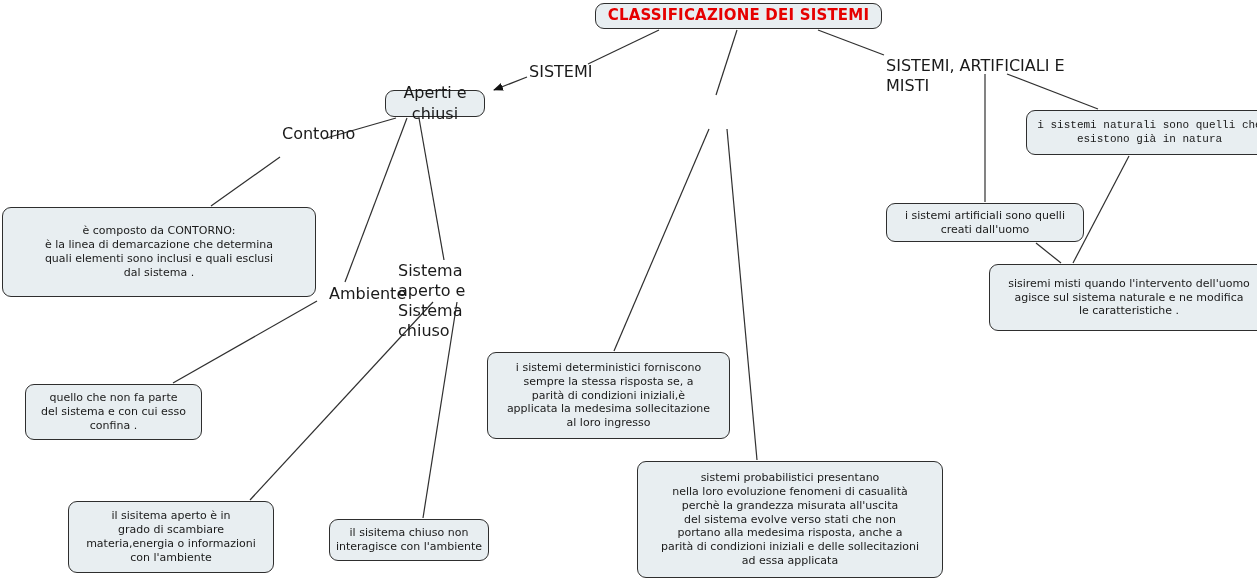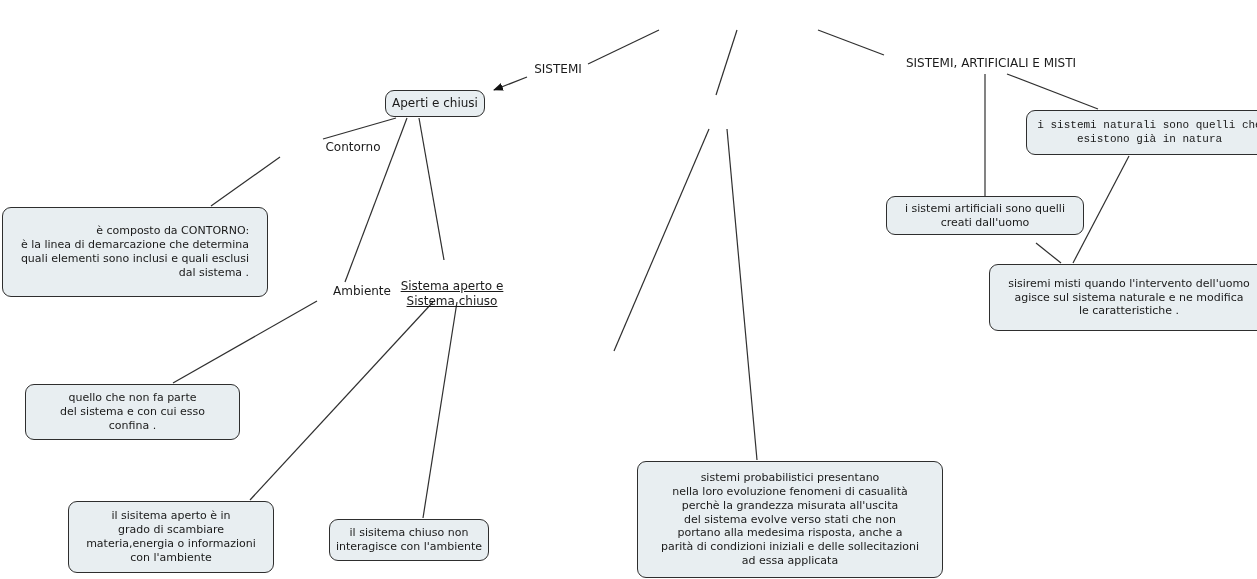--- a/index.html
+++ b/index.html
@@ -23,22 +23,22 @@
     text-align:center;white-space:pre-line;
     box-sizing:border-box;padding:2px 4px;
   }
   .node.title-node{
     font-size:15px;font-weight:bold;
     color:var(--title-color,#e60000);
     letter-spacing:0.2px;
   }
   .label{
     position:absolute;z-index:2;
-    font-size:12px;line-height:1.25;
-    text-align:center;white-space:pre-line;
+    font-size:16px;line-height:1.25;
+    white-space:pre-line;
   }
 </style>
 </head>
 <body>
 
 <div class="canvas">
 
   <svg class="edges" width="1257" height="579">
     <defs>
       <marker id="arrow" markerWidth="11" markerHeight="9" refX="9" refY="4" orient="auto" markerUnits="userSpaceOnUse">
@@ -57,62 +57,68 @@
     <line x1="433" y1="302" x2="250" y2="500"></line>
     <line x1="457" y1="302" x2="423" y2="518"></line>
     <line x1="709" y1="129" x2="614" y2="351"></line>
     <line x1="727" y1="129" x2="757" y2="460"></line>
     <line x1="985" y1="74" x2="985" y2="202"></line>
     <line x1="1007" y1="74" x2="1098" y2="109"></line>
     <line x1="1036" y1="243" x2="1061" y2="263"></line>
     <line x1="1129" y1="156" x2="1073" y2="263"></line>
   </svg>
 
+  <div class="node title-node" style="left:595px;top:3px;width:287px;height:26px;">CLASSIFICAZIONE DEI SISTEMI</div>
 
   <div class="label" style="left:529px;top:62px;width:58px;">SISTEMI</div>
 
   <div class="label" style="left:886px;top:56px;width:210px;">SISTEMI, ARTIFICIALI E MISTI</div>
 
 
-  <div class="label" style="left:282px;top:140px;width:62px;margin-left:40px;">Contorno</div>
+  <div class="label" style="left:282px;top:124px;width:62px;">Contorno</div>
 
   <div class="label" style="left:329px;top:284px;width:66px;">Ambiente</div>
 
-  <div class="label" style="left:398px;top:279px;width:108px;text-decoration:underline;">Sistema aperto e
+  <div class="label" style="left:398px;top:261px;width:108px;">Sistema aperto e
 Sistema chiuso</div>
 
-  <div class="node" style="left:385px;top:90px;width:100px;height:27px;font-size:12px;">Aperti e chiusi</div>
+  <div class="node" style="left:385px;top:90px;width:100px;height:27px;font-size:16px;">Aperti e chiusi</div>
 
-  <div class="node" style="left:2px;top:207px;width:266px;height:90px;text-align:right;">è composto da CONTORNO:
+  <div class="node" style="left:2px;top:207px;width:314px;height:90px;">è composto da CONTORNO:
 è la linea di demarcazione che determina
 quali elementi sono inclusi e quali esclusi
 dal sistema .</div>
 
-  <div class="node" style="left:25px;top:384px;width:215px;height:56px;">quello che non fa parte
+  <div class="node" style="left:25px;top:384px;width:177px;height:56px;">quello che non fa parte
 del sistema e con cui esso
 confina .</div>
 
   <div class="node" style="left:68px;top:501px;width:206px;height:72px;">il sisitema aperto è in
 grado di scambiare
 materia,energia o informazioni
 con l'ambiente</div>
 
   <div class="node" style="left:329px;top:519px;width:160px;height:42px;">il sisitema chiuso non
 interagisce con l'ambiente</div>
 
+  <div class="node" style="left:487px;top:352px;width:243px;height:87px;">i sistemi deterministici forniscono
+sempre la stessa risposta se, a
+parità di condizioni iniziali,è
+applicata la medesima sollecitazione
+al loro ingresso</div>
 
   <div class="node" style="left:637px;top:461px;width:306px;height:117px;">sistemi probabilistici presentano
 nella loro evoluzione fenomeni di casualità
 perchè la grandezza misurata all'uscita
 del sistema evolve verso stati che non
 portano alla medesima risposta, anche a
 parità di condizioni iniziali e delle sollecitazioni
 ad essa applicata</div>
 
-  <div class="node" style="left:886px;top:196px;width:198px;height:39px;">i sistemi artificiali sono quelli
+  <div class="node" style="left:886px;top:203px;width:198px;height:39px;">i sistemi artificiali sono quelli
 creati dall'uomo</div>
 
   <div class="node" style="left:1026px;top:110px;width:247px;height:45px;font-family:Liberation Mono, monospace;">i sistemi naturali sono quelli che
 esistono già in natura</div>
 
   <div class="node" style="left:969px;top:264px;width:280px;height:67px;margin-left:20px;">sisiremi misti quando l'intervento dell'uomo
 agisce sul sistema naturale e ne modifica
 le caratteristiche .</div>
 
 </div>

